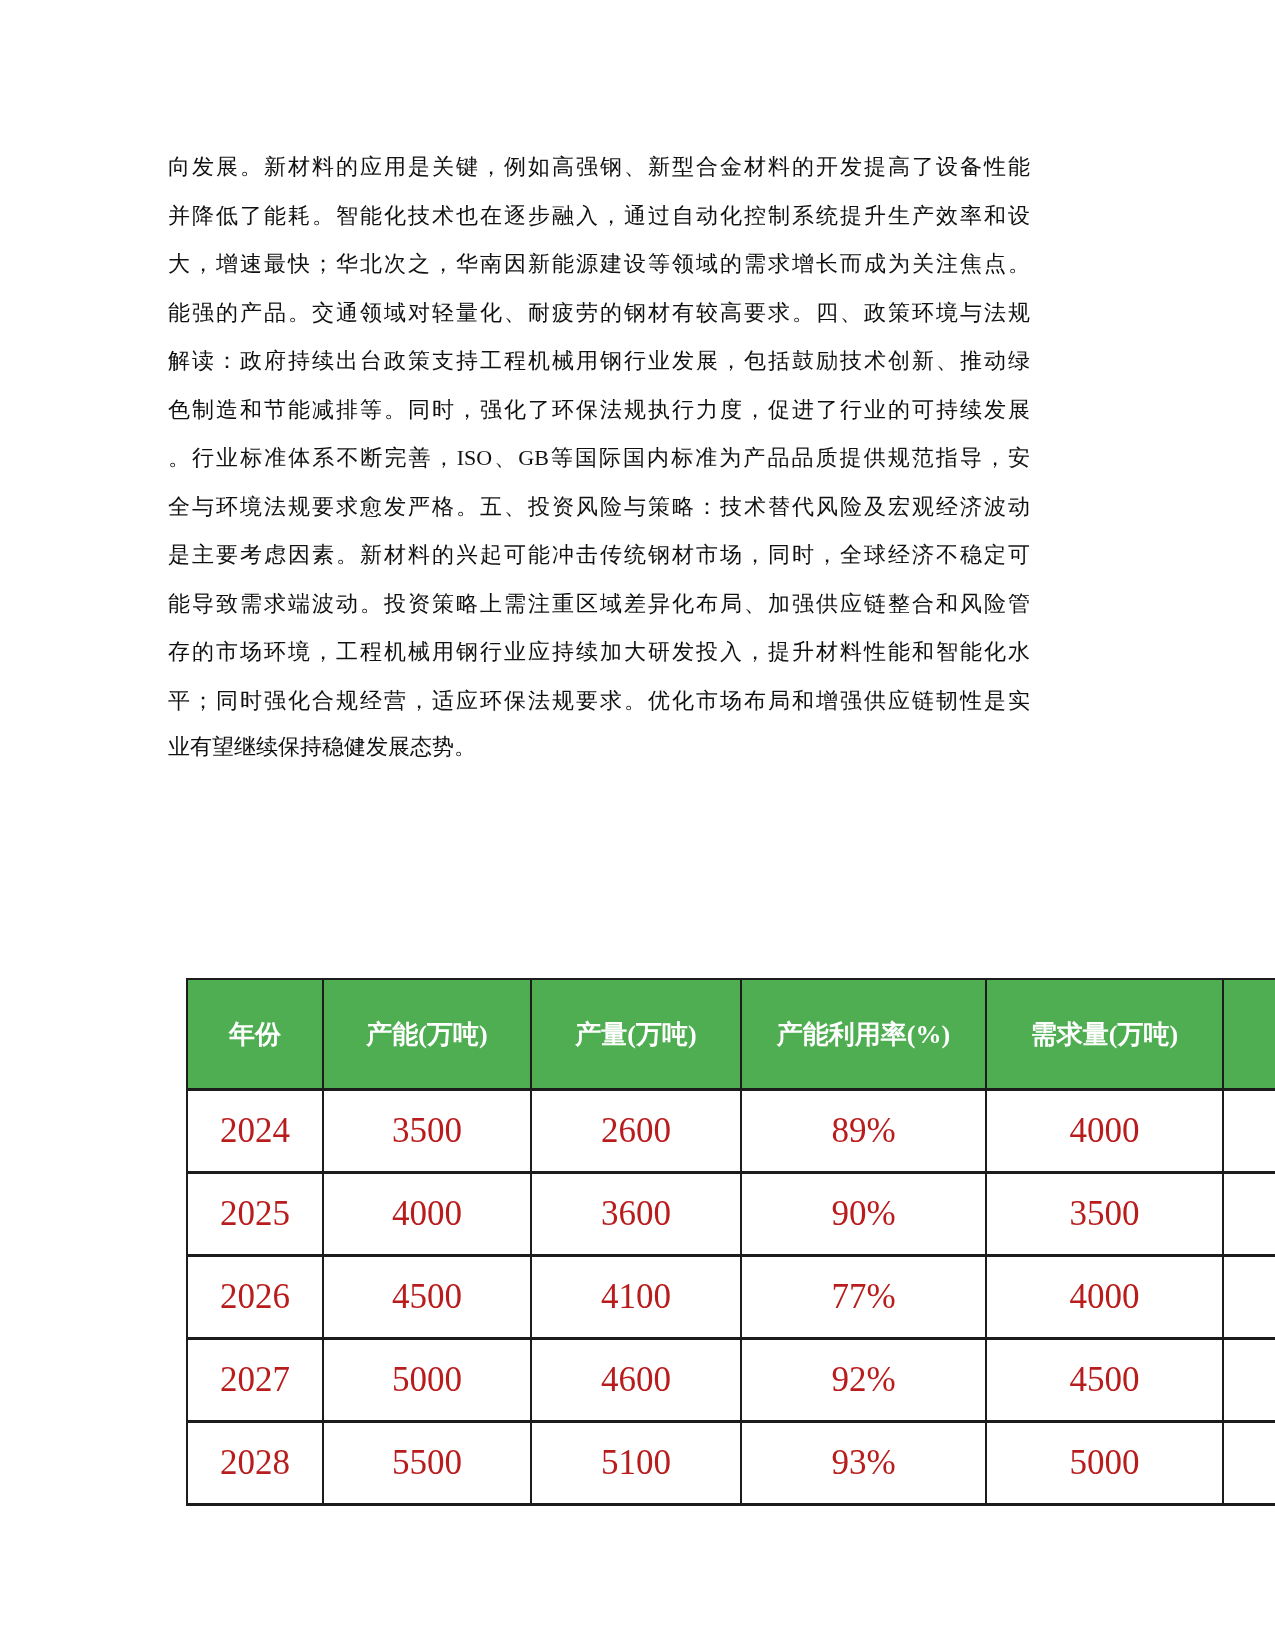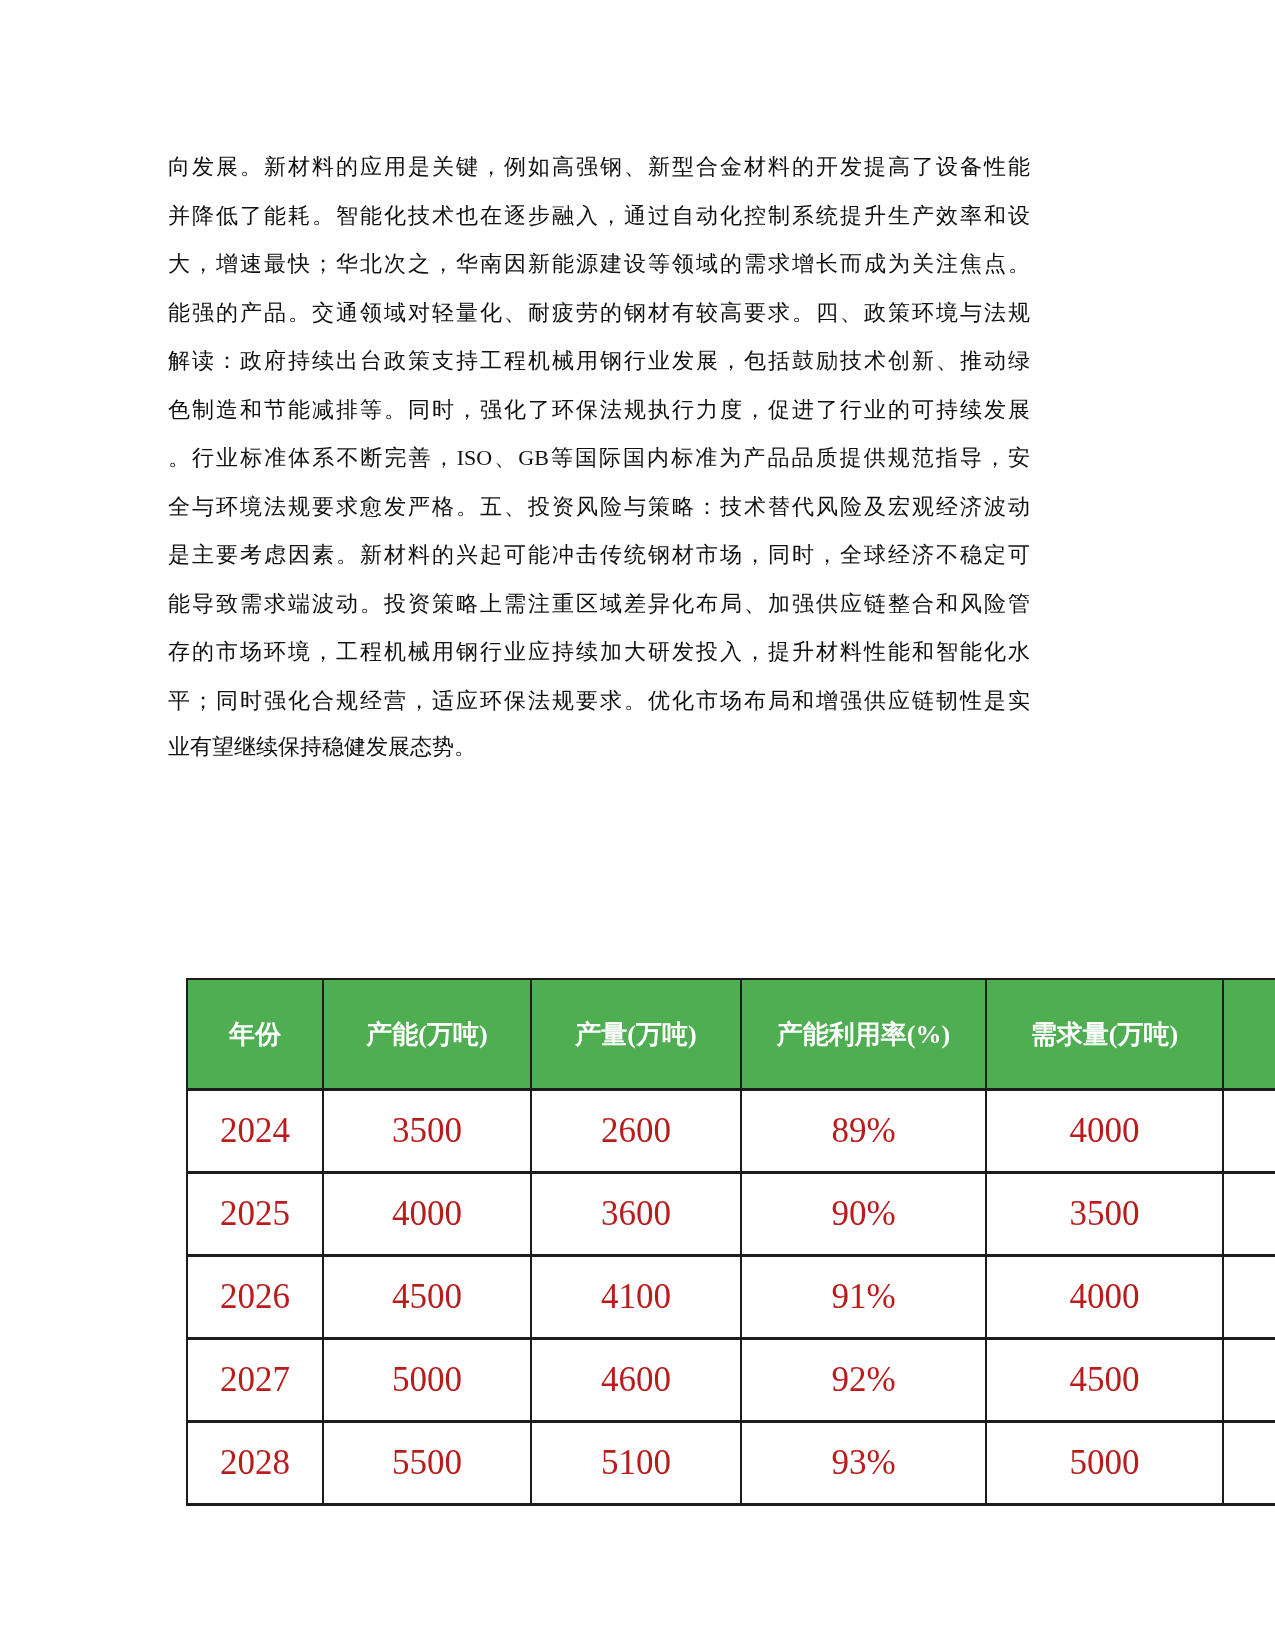--- a/index.html
+++ b/index.html
@@ -125,21 +125,21 @@
           <td>4000</td>
           <td>3600</td>
           <td>90%</td>
           <td>3500</td>
           <td></td>
         </tr>
         <tr>
           <td>2026</td>
           <td>4500</td>
           <td>4100</td>
-          <td>91%</td>
+          <td>77%</td>
           <td>4000</td>
           <td></td>
         </tr>
         <tr>
           <td>2027</td>
           <td>5000</td>
           <td>4600</td>
           <td>92%</td>
           <td>4500</td>
           <td></td>

